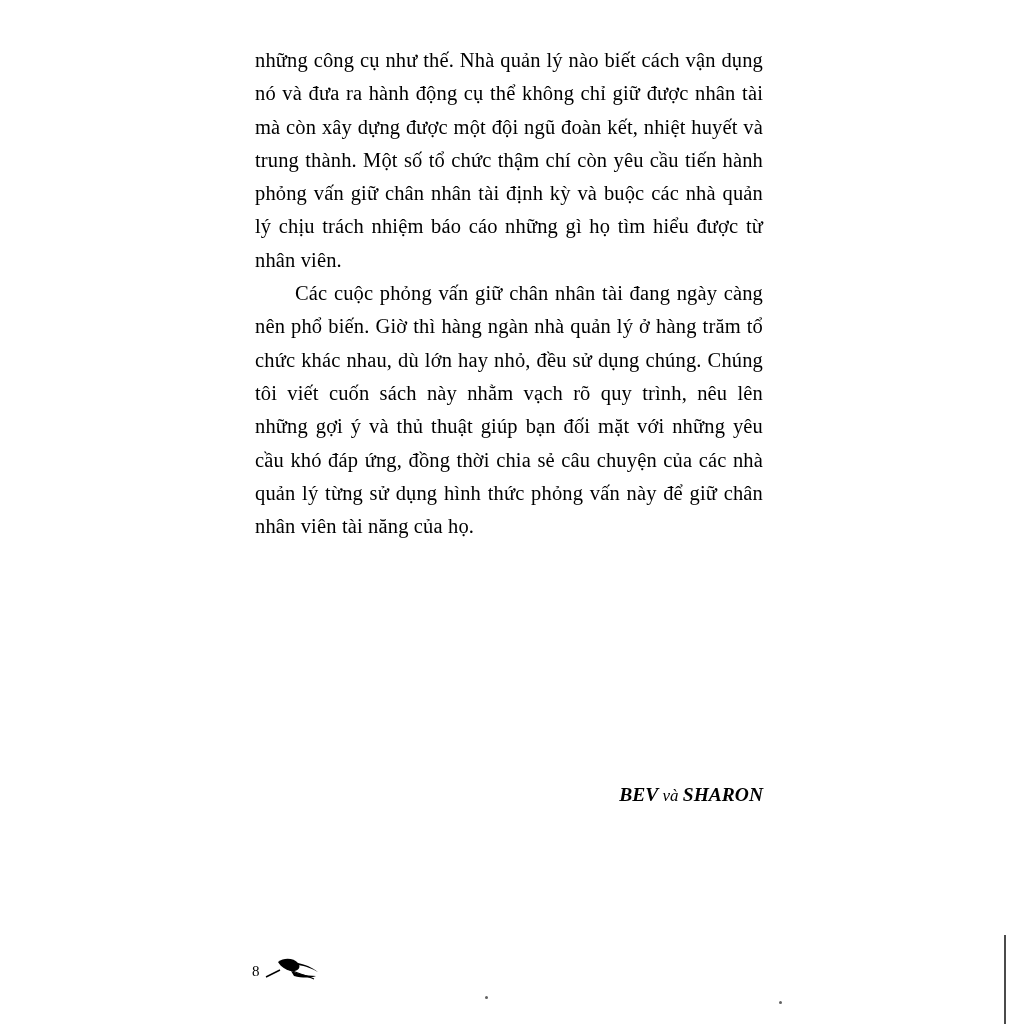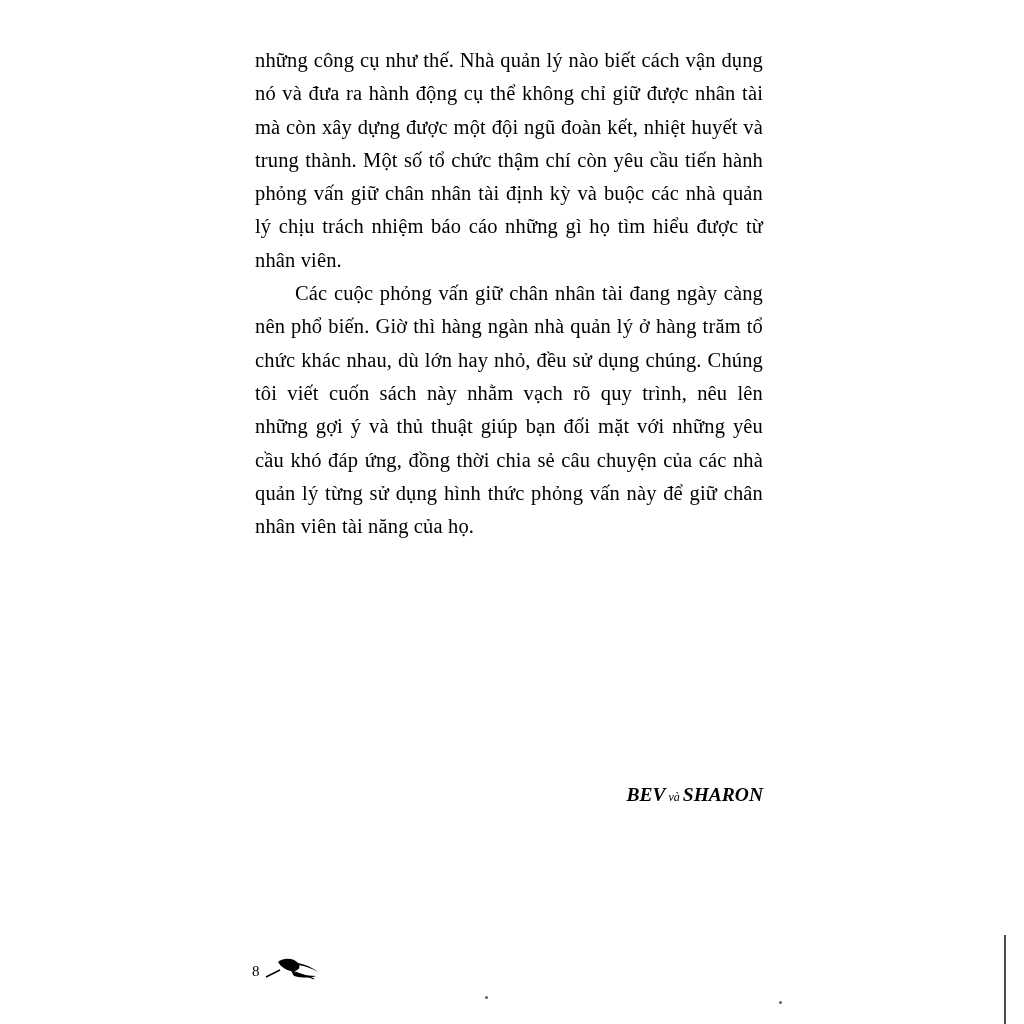--- a/index.html
+++ b/index.html
@@ -65,21 +65,21 @@
     width: 508px;
     text-align: right;
     font-size: 19.5px;
     font-weight: bold;
     font-style: italic;
     padding-right: 72px;
   }
   #signature .conj {
     font-weight: normal;
     font-style: italic;
-    font-size: 12px;
+    font-size: 17px;
   }
 
   
   #footer {
     position: absolute;
     left: 252px;
     top: 955px;
     display: flex;
     align-items: flex-end;
     gap: 4px;

